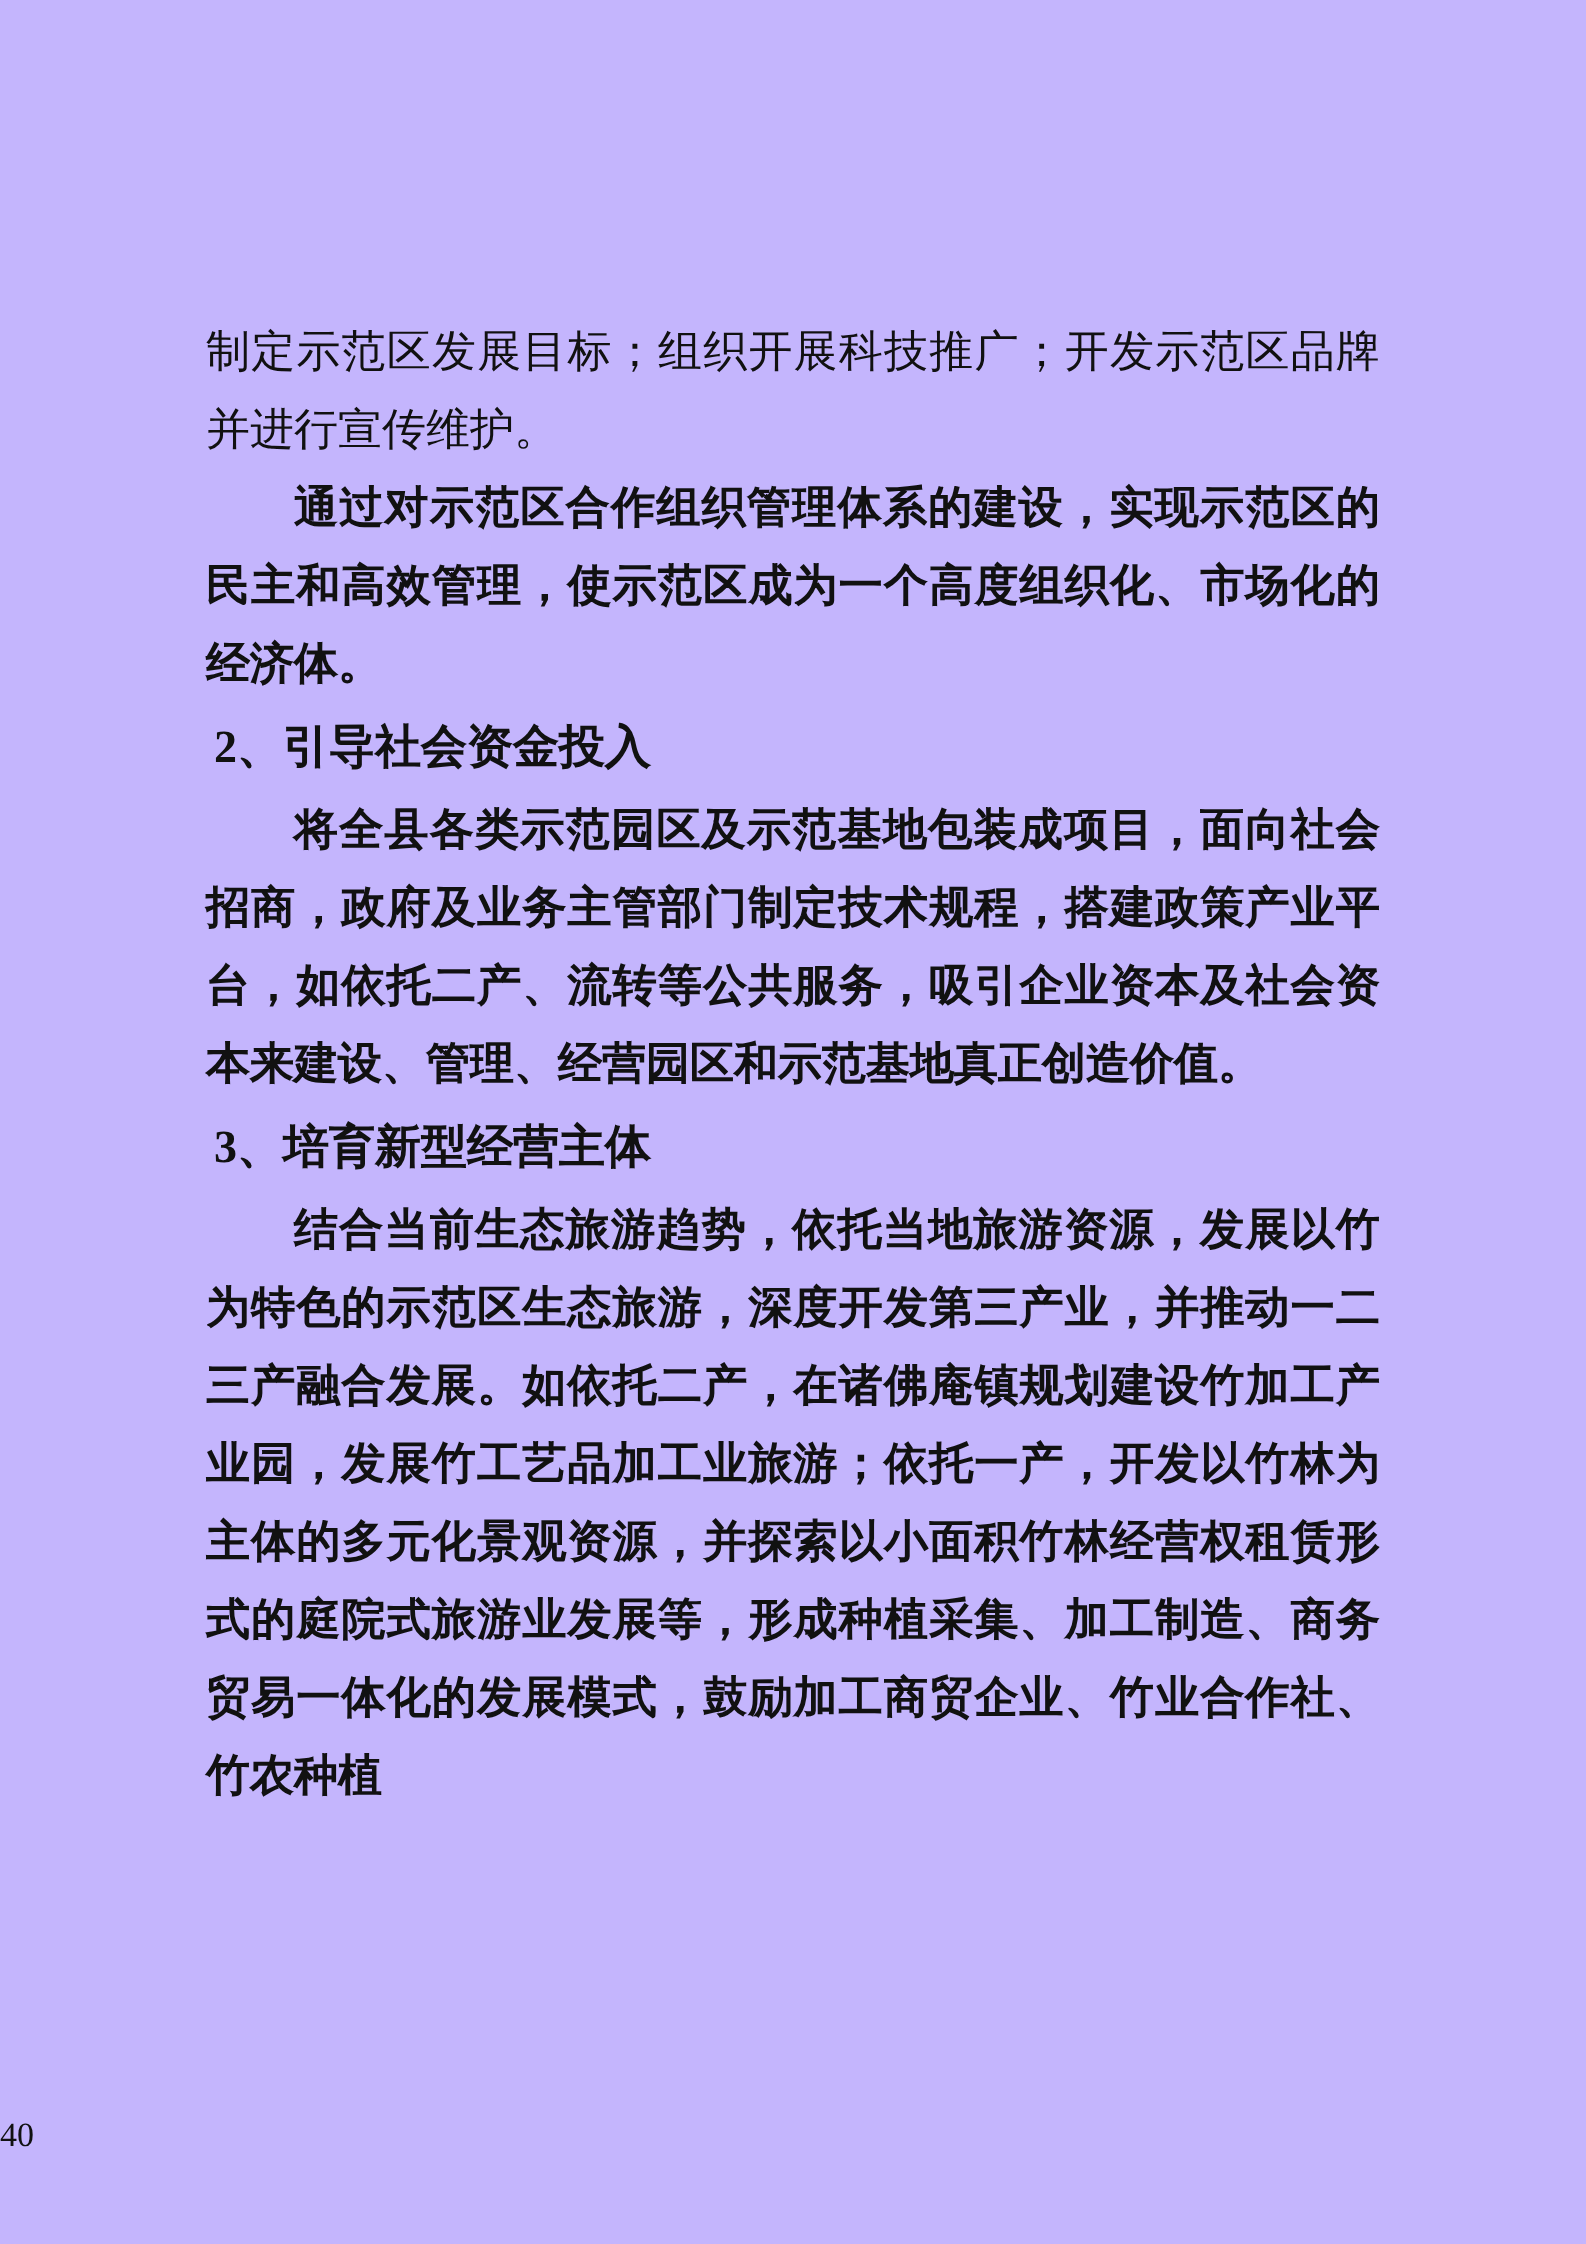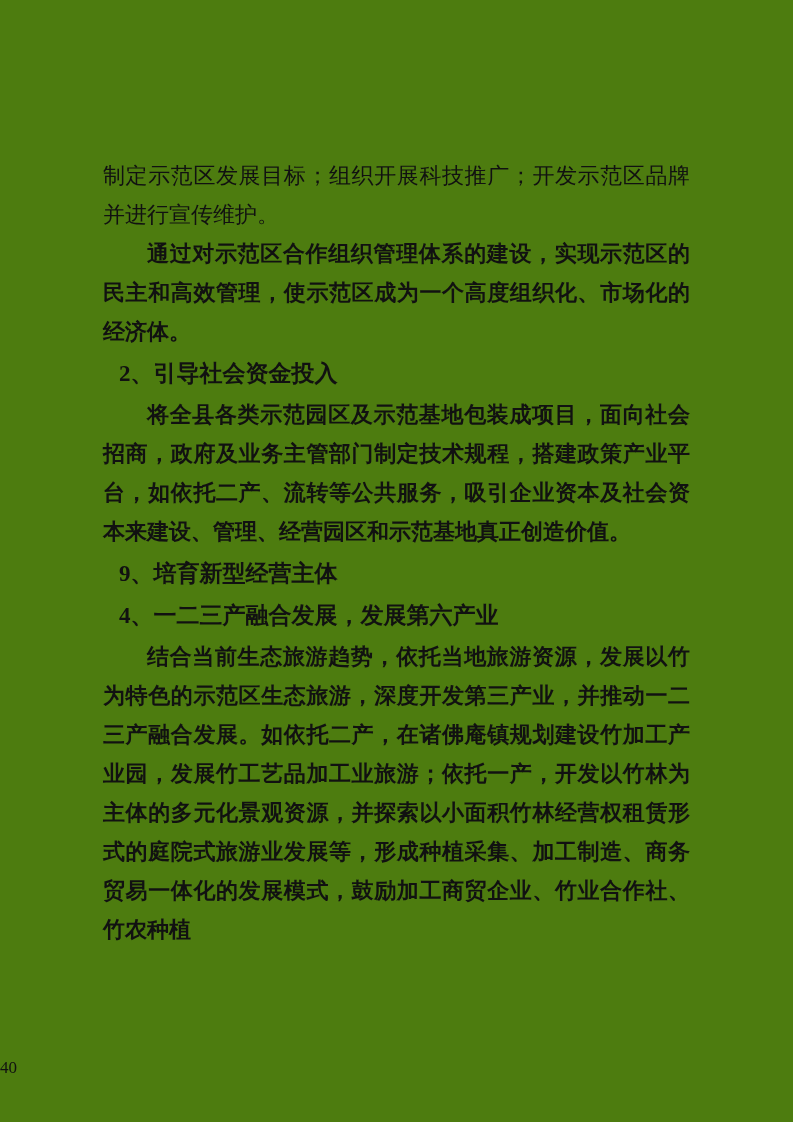--- a/index.html
+++ b/index.html
@@ -4,21 +4,21 @@
 <style>
   html, body {
     margin: 0;
     padding: 0;
     background: #ffffff;
   }
   .page {
     position: relative;
     width: 793px;
     height: 1122px;
-    background: #4d7c0f;
+    background: #c4b5fd;
     overflow: hidden;
     font-family: "Liberation Serif", "DejaVu Serif", serif;
     color: #111111;
   }
   .content {
     position: absolute;
     top: 0;
     left: 0;
     box-sizing: border-box;
     width: 793px;
@@ -30,21 +30,21 @@
     line-height: 39px;
     text-align: justify;
     text-align-last: left;
     word-break: break-all;
   }
   .para.indent {
     text-indent: 2em;
     font-weight: bold;
   }
   .heading {
-    margin: 3px 0 2px 16px;
+    margin: 3px 0 2px 4px;
     font-size: 23px;
     font-weight: bold;
     line-height: 39px;
     text-align: left;
   }
   .page-number {
     position: absolute;
     top: 1056px;
     left: 0;
     width: 793px;
@@ -57,18 +57,17 @@
 </style>
 </head>
 <body>
 
 <div class="page">
   <div class="content">
     <p class="para">制定示范区发展目标；组织开展科技推广；开发示范区品牌并进行宣传维护。</p>
     <p class="para indent">通过对示范区合作组织管理体系的建设，实现示范区的民主和高效管理，使示范区成为一个高度组织化、市场化的经济体。</p>
     <h3 class="heading">2、引导社会资金投入</h3>
     <p class="para indent">将全县各类示范园区及示范基地包装成项目，面向社会招商，政府及业务主管部门制定技术规程，搭建政策产业平台，如依托二产、流转等公共服务，吸引企业资本及社会资本来建设、管理、经营园区和示范基地真正创造价值。</p>
-    <h3 class="heading">9、培育新型经营主体</h3>
-    <h3 class="heading">4、一二三产融合发展，发展第六产业</h3>
+    <h3 class="heading">3、培育新型经营主体</h3>
     <p class="para indent">结合当前生态旅游趋势，依托当地旅游资源，发展以竹为特色的示范区生态旅游，深度开发第三产业，并推动一二三产融合发展。如依托二产，在诸佛庵镇规划建设竹加工产业园，发展竹工艺品加工业旅游；依托一产，开发以竹林为主体的多元化景观资源，并探索以小面积竹林经营权租赁形式的庭院式旅游业发展等，形成种植采集、加工制造、商务贸易一体化的发展模式，鼓励加工商贸企业、竹业合作社、竹农种植</p>
   </div>
   <div class="page-number">40</div>
 </div>
 
 </body></html>

